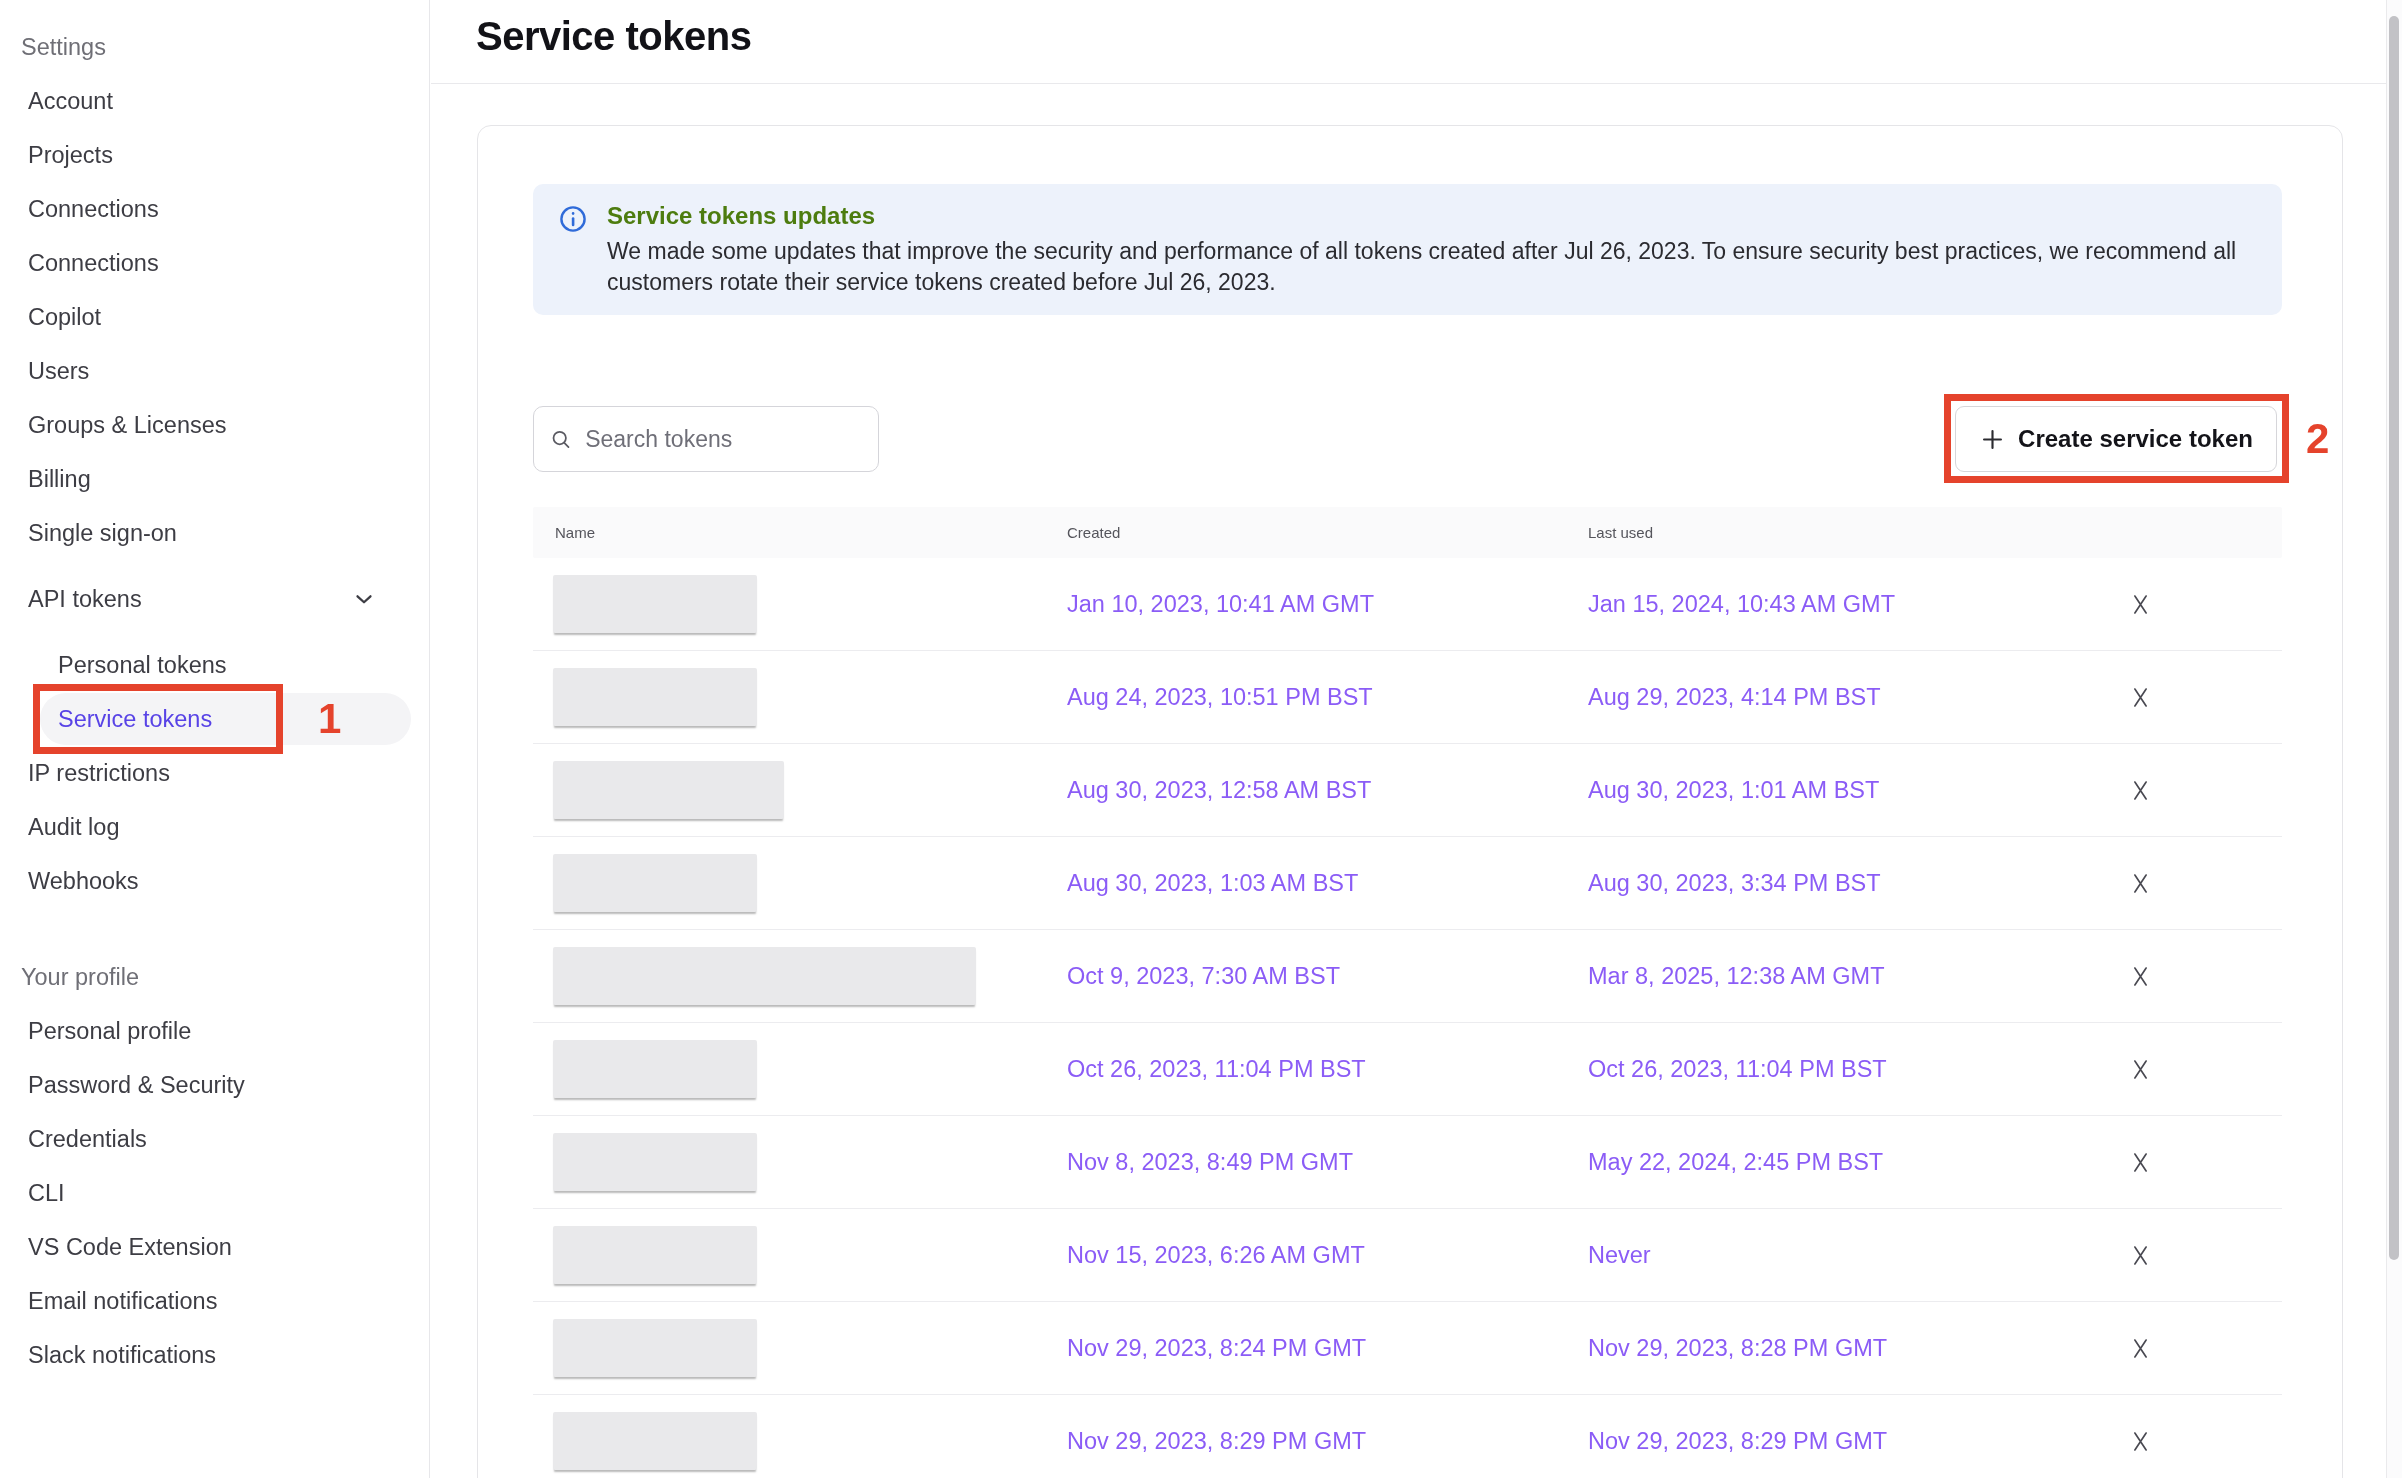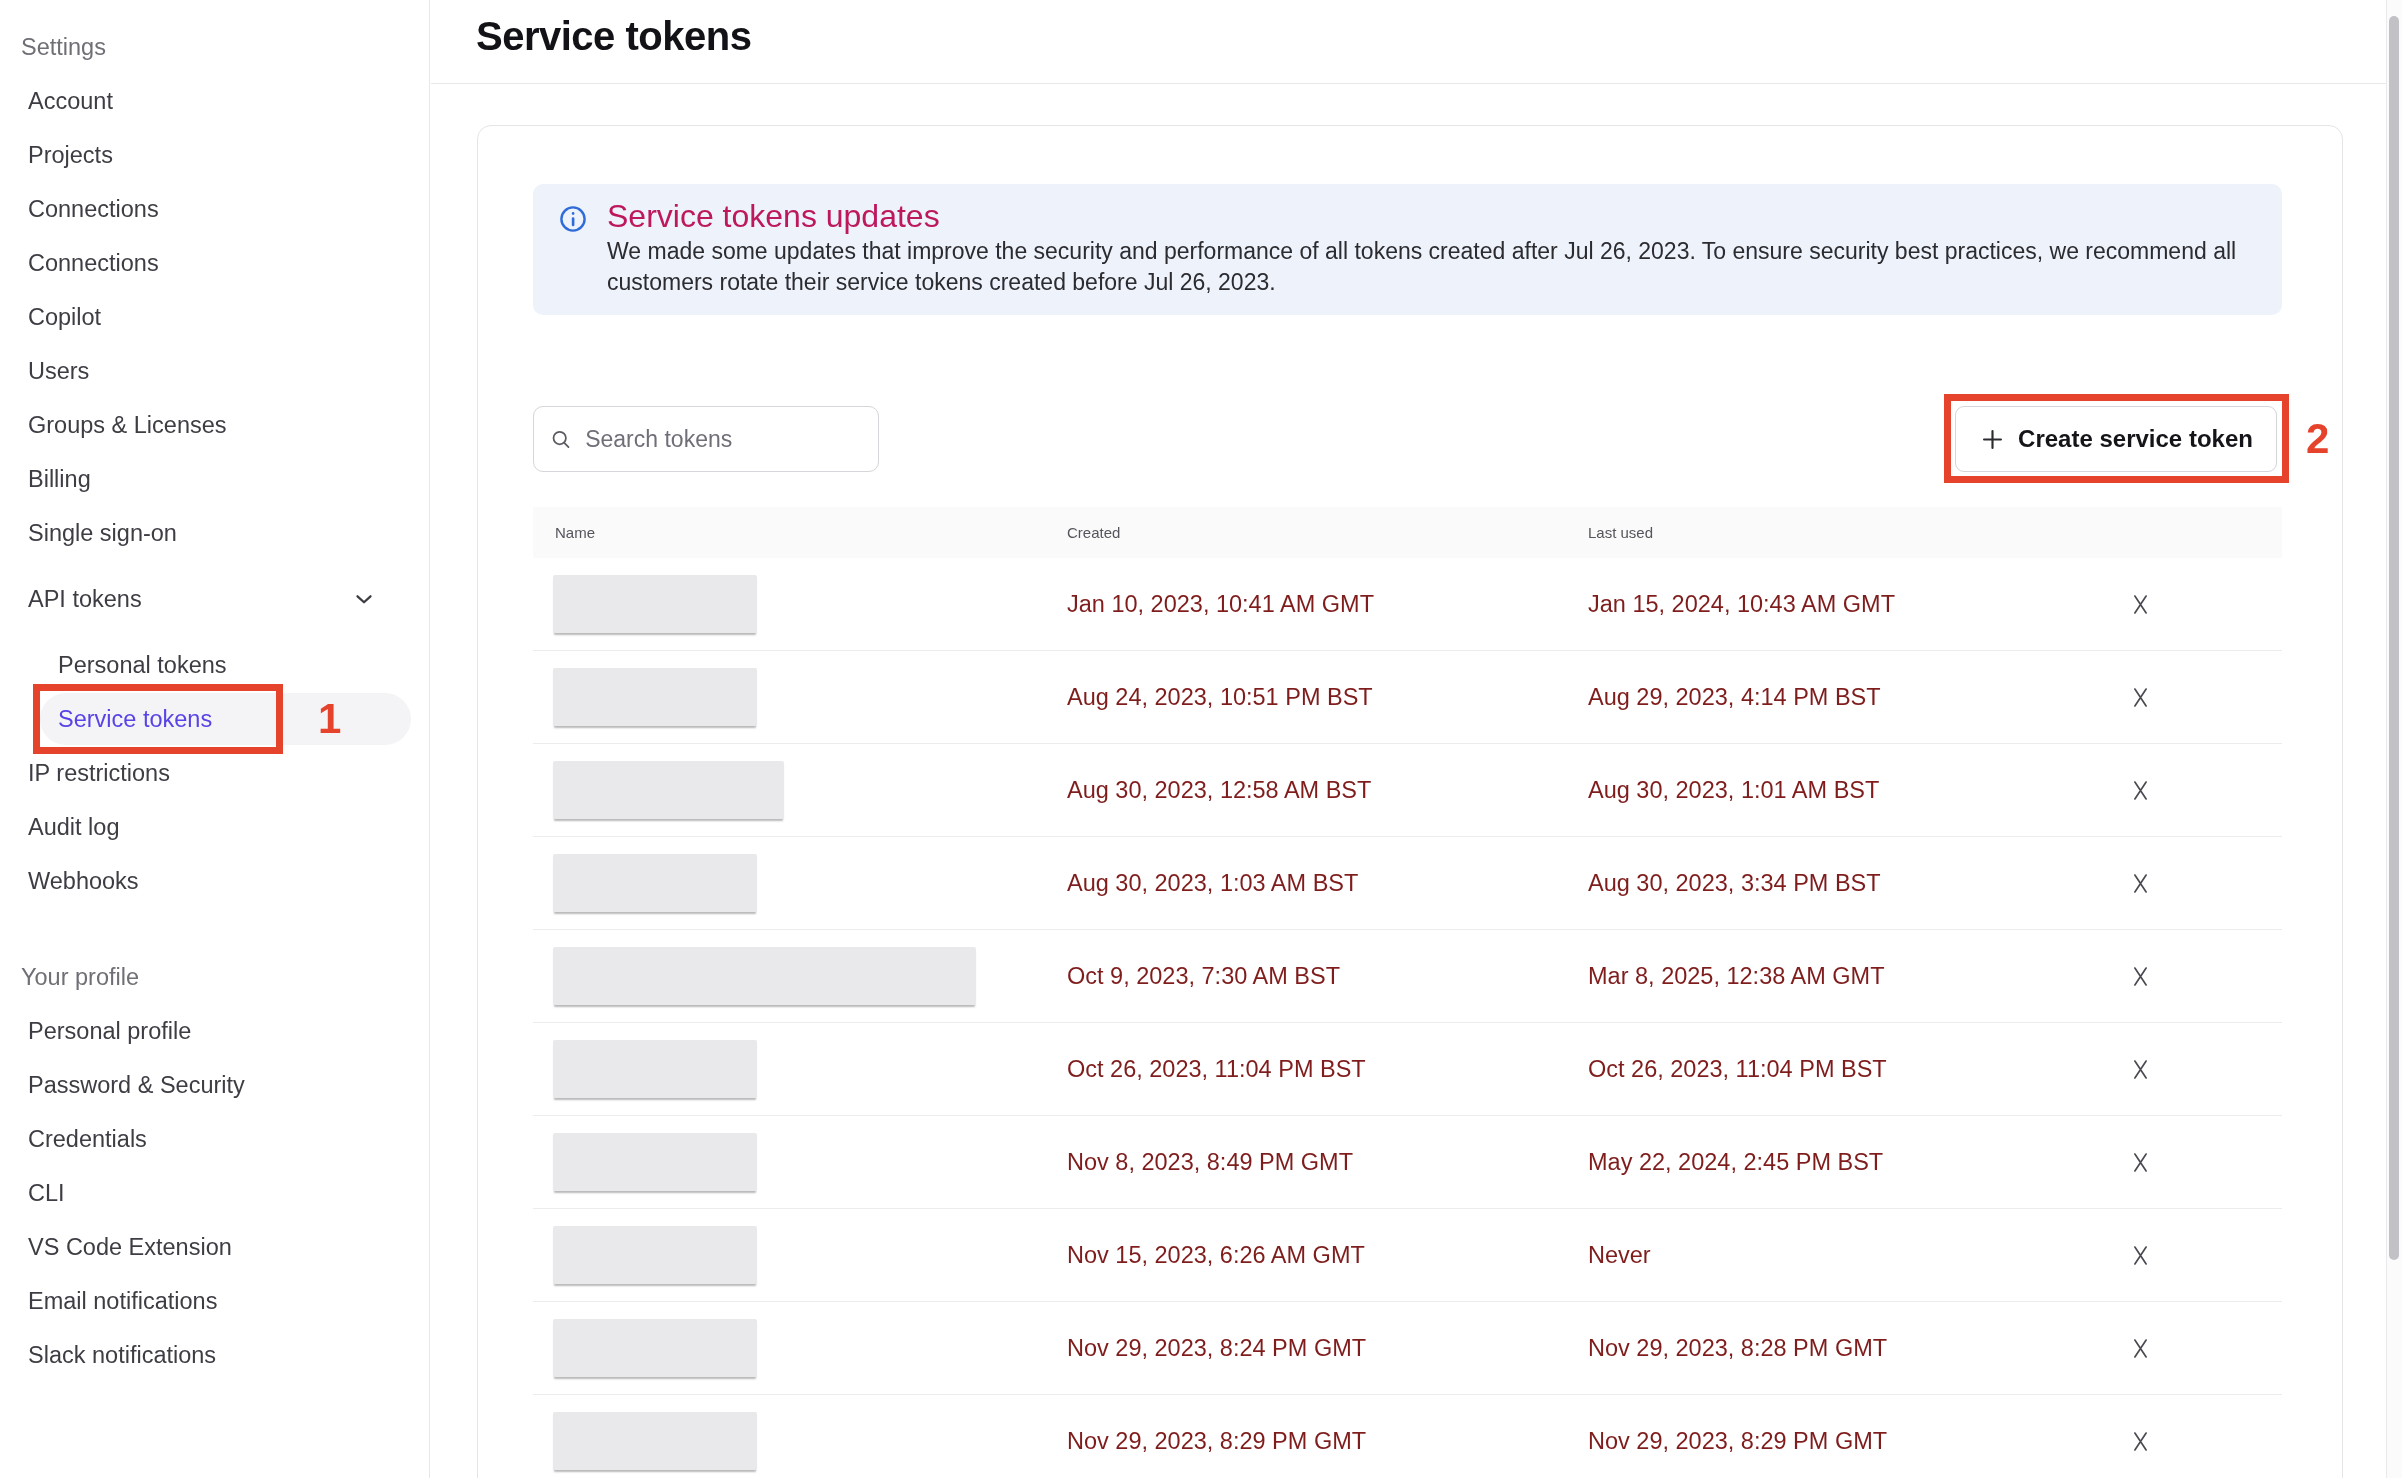--- a/index.html
+++ b/index.html
@@ -34,21 +34,21 @@
   .title-divider { position:absolute; top:83px; left:0; right:0; border-top:1px solid #e9e9ec; }
 
   .card { position:absolute; left:46px; top:125px; width:1866px; height:1420px;
           background:#fff; border:1px solid #e5e5e8; border-radius:14px;
           padding:58px 60px 0 55px; }
 
   
   .banner { background:#edf2fb; border-radius:10px; min-height:123px;
             padding:17px 26px; display:flex; gap:20px; }
   .banner svg { flex:none; margin-top:4px; }
-  .banner-title { font-size:32px; font-weight:400; color:#be185d; line-height:30px; }
+  .banner-title { font-size:24px; font-weight:700; color:#4d7c0f; line-height:30px; }
   .banner-body { font-size:23px; color:#2b2b30; line-height:31px; margin-top:5px; max-width:1630px; }
 
   
   .toolbar { margin-top:91px; height:66px; position:relative; }
   .search { position:absolute; left:0; top:0; width:346px; height:66px;
             border:1.5px solid #d5d5da; border-radius:10px; background:#fff;
             display:flex; align-items:center; padding:0 16px; gap:13px; }
   .search input { border:none; outline:none; background:transparent; width:100%;
                   font-size:23px; color:#3c3c43; font-family:inherit; }
   .search input::placeholder { color:#6f6f78; }
@@ -59,21 +59,21 @@
                 font-family:inherit; position:relative; z-index:1; }
   .red-box-2 { position:absolute; left:-11px; right:-12px; top:-12px; bottom:-11px;
                border:7px solid #e5432c; z-index:2; pointer-events:none; }
   .num-2 { position:absolute; left:calc(100% + 29px); top:50%; transform:translateY(-50%); }
 
   
   .table { margin-top:35px; }
   .thead, .trow { display:grid; grid-template-columns:534px 521px 476px 1fr; align-items:center; }
   .thead { height:51px; background:#fafafb; color:#55555c; font-size:15px; border-radius:2px; }
   .thead .th:first-child { padding-left:22px; }
-  .trow { height:93px; border-bottom:1px solid #ececef; font-size:23.5px; color:#7f1d1d; }
+  .trow { height:93px; border-bottom:1px solid #ececef; font-size:23.5px; color:#8b5cf6; }
   .name-ph { margin-left:20px; height:58px; width:204px; background:#e9e9eb; border-radius:2px;
              box-shadow:0 3px 2px -1px rgba(0,0,0,0.28); }
   .name-ph.w2 { width:231px; }
   .name-ph.w3 { width:423px; }
   .x-btn { justify-self:start; margin-left:59px; background:none; border:none; cursor:pointer;
            display:flex; padding:4px; }
 
   
   .scroll-track { position:absolute; right:0; top:0; width:16px; height:100%;
                   background:#fbfbfc; border-left:1px solid #eaeaec; }

